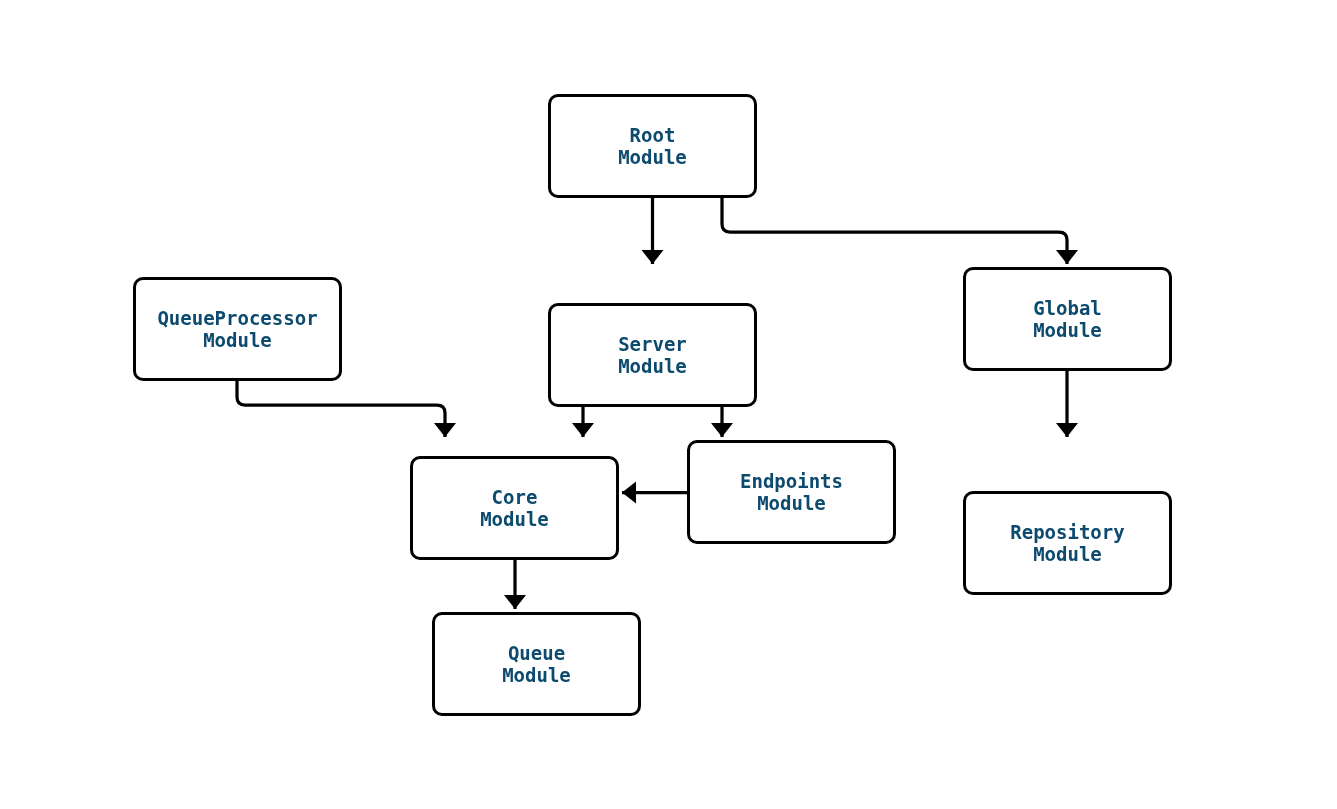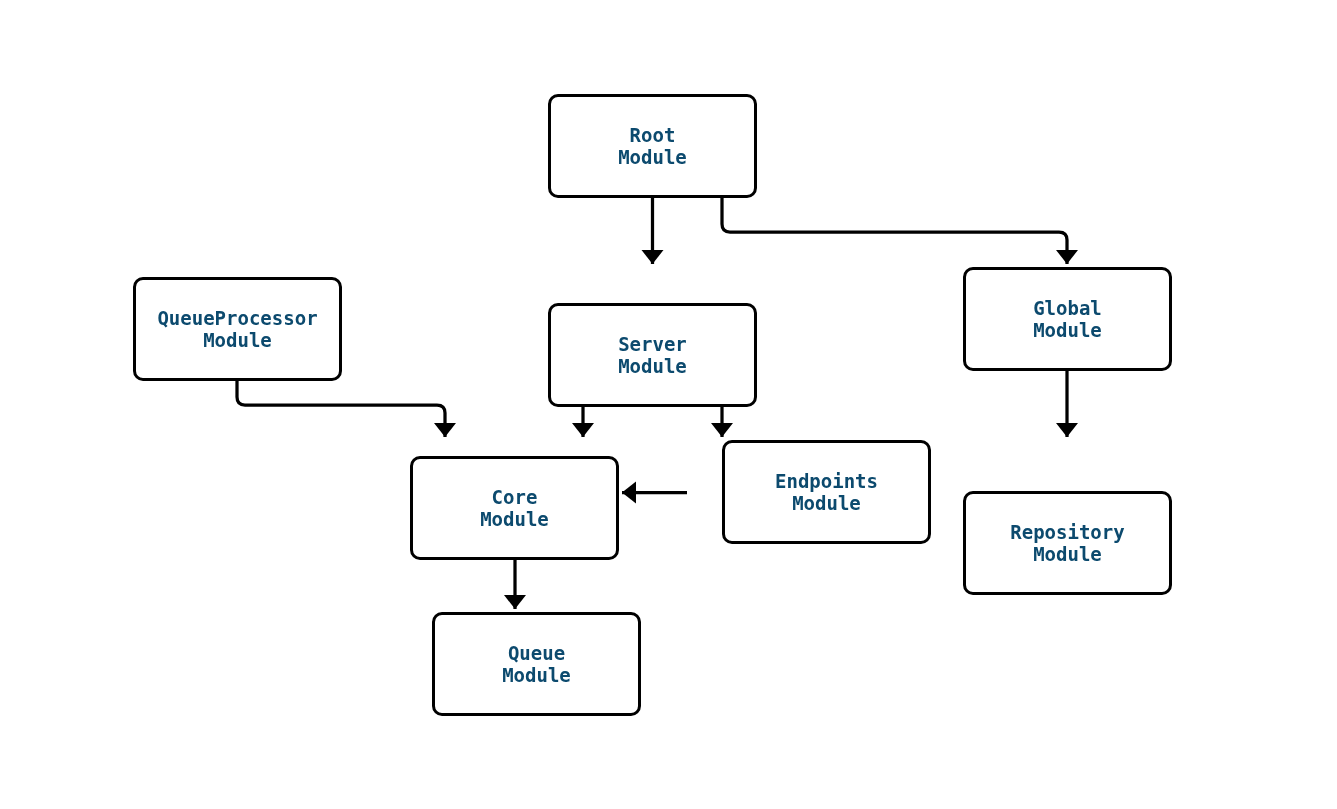--- a/index.html
+++ b/index.html
@@ -47,21 +47,21 @@
     color: #0c4a6e;
     text-align: center;
     white-space: pre-line;
   }
   
   .pos-root          { left: 548px; top: 94px;  }
   .pos-queueprocessor{ left: 133px; top: 277px; }
   .pos-server        { left: 548px; top: 267px; margin-top: 36px; }
   .pos-global        { left: 963px; top: 267px; }
   .pos-core          { left: 410px; top: 456px; }
-  .pos-endpoints     { left: 687px; top: 440px; margin-left: 35px; }
+  .pos-endpoints     { left: 687px; top: 440px; }
   .pos-repository    { left: 963px; top: 447px; margin-top: 44px; }
   .pos-queue         { left: 432px; top: 612px; }
 </style>
 </head>
 <body>
 
 <div class="canvas">
 
   <svg class="edge-layer" viewBox="0 0 1337 809" xmlns="http://www.w3.org/2000/svg">
     <defs>

